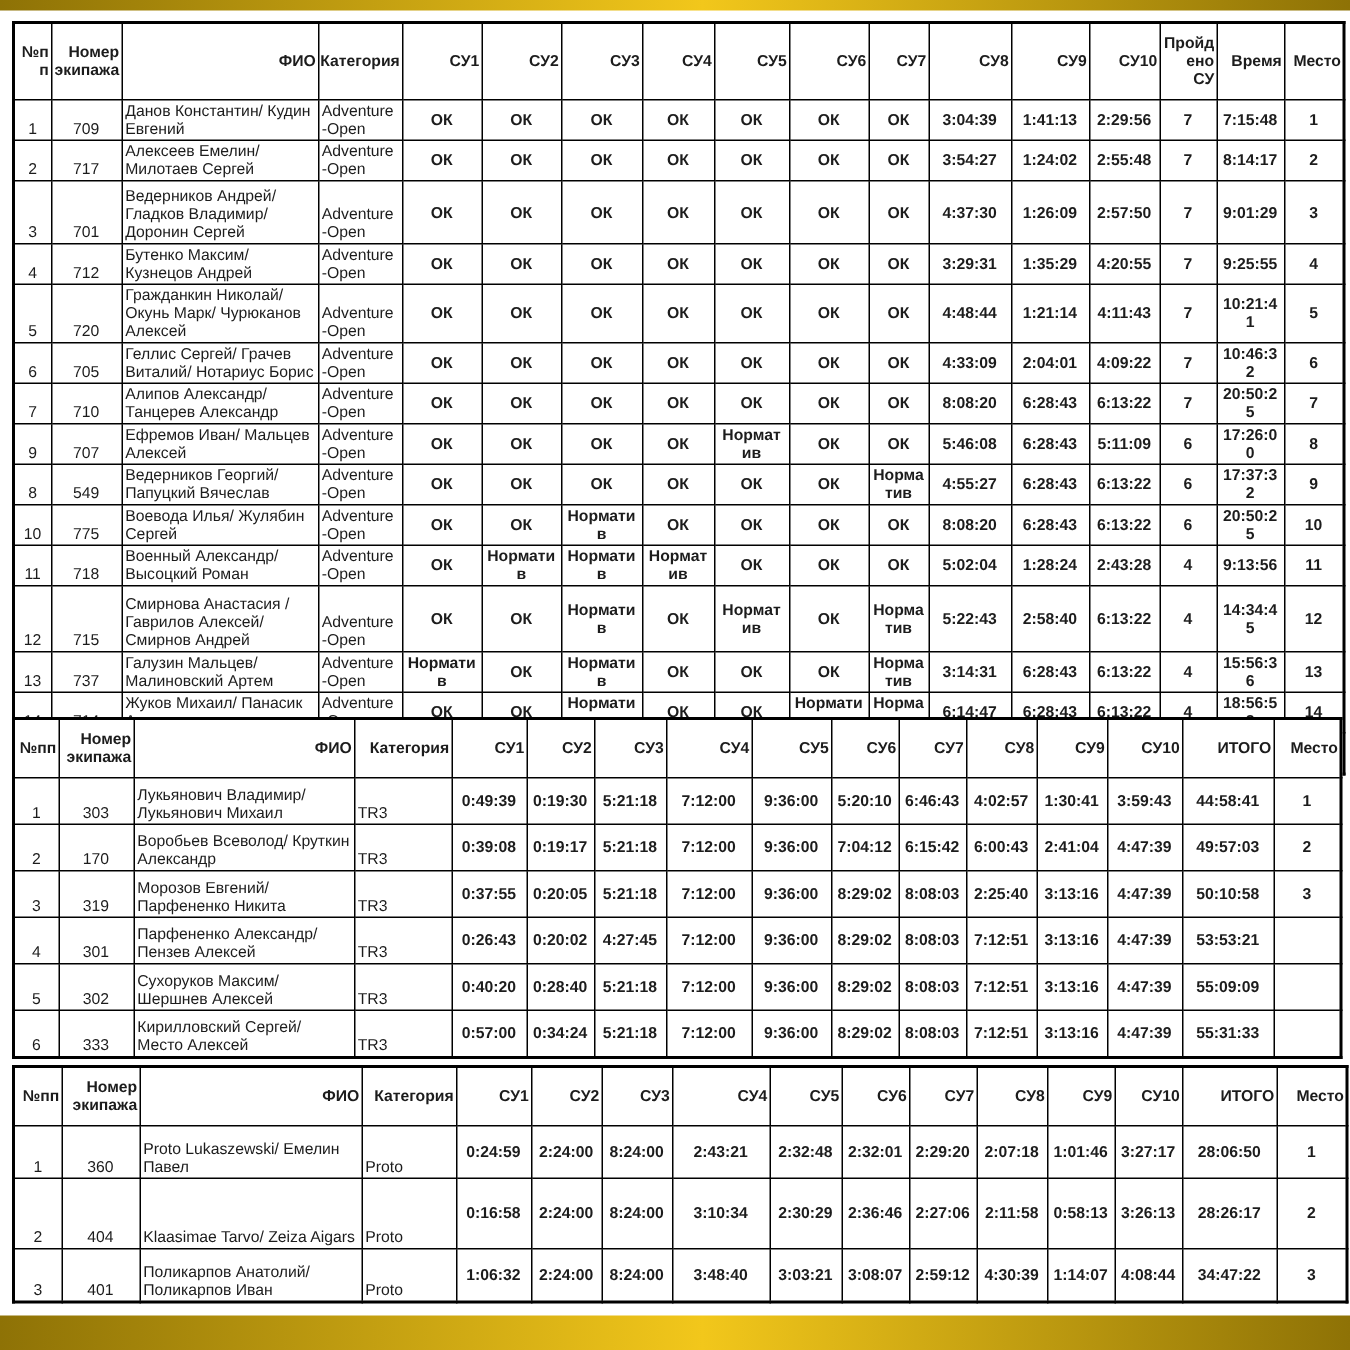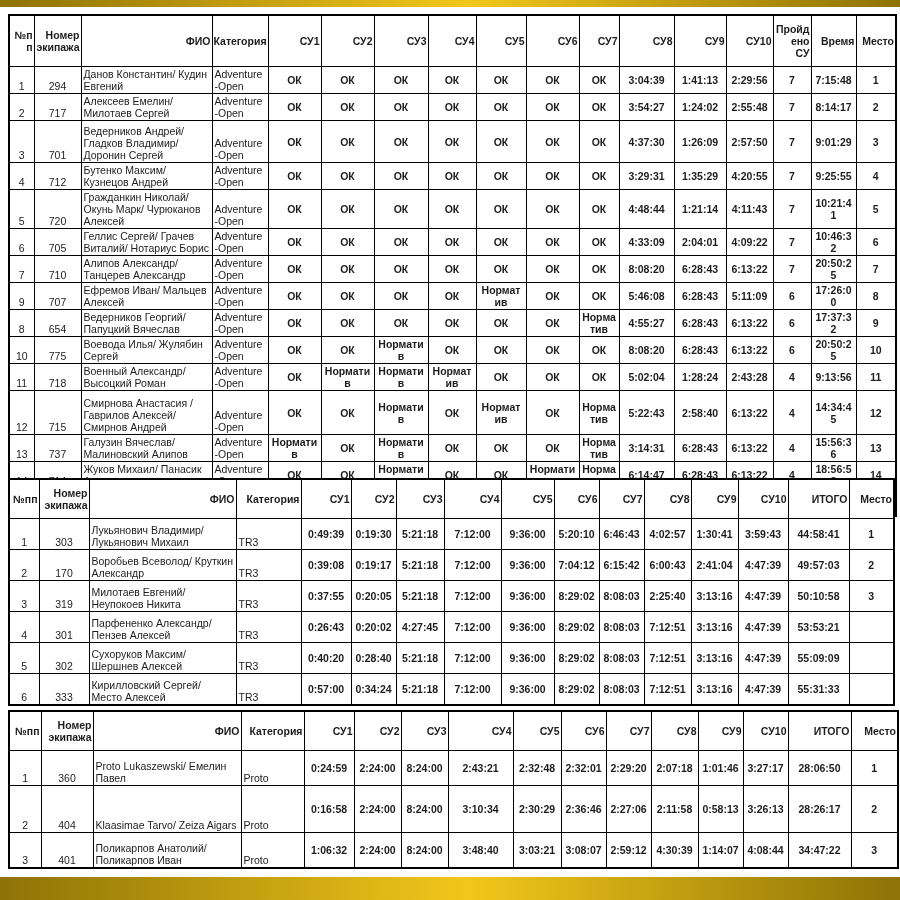--- a/index.html
+++ b/index.html
@@ -92,21 +92,21 @@
         <th>СУ9</th>
         <th>СУ10</th>
         <th>Пройдено СУ</th>
         <th>Время</th>
         <th>Место</th>
       </tr>
     </thead>
     <tbody>
       <tr>
         <td>1</td>
-        <td>294</td>
+        <td>709</td>
         <td class="left">Данов Константин/ Кудин Евгений</td>
         <td class="left">Adventure-Open</td>
         <td class="bold">ОК</td>
         <td class="bold">ОК</td>
         <td class="bold">ОК</td>
         <td class="bold">ОК</td>
         <td class="bold">ОК</td>
         <td class="bold">ОК</td>
         <td class="bold">ОК</td>
         <td class="bold">3:04:39</td>
@@ -244,21 +244,21 @@
         <td class="bold">ОК</td>
         <td class="bold">5:46:08</td>
         <td class="bold">6:28:43</td>
         <td class="bold">5:11:09</td>
         <td class="bold">6</td>
         <td class="bold">17:26:00</td>
         <td class="bold">8</td>
       </tr>
       <tr>
         <td>8</td>
-        <td>654</td>
+        <td>549</td>
         <td class="left">Ведерников Георгий/ Папуцкий Вячеслав</td>
         <td class="left">Adventure-Open</td>
         <td class="bold">ОК</td>
         <td class="bold">ОК</td>
         <td class="bold">ОК</td>
         <td class="bold">ОК</td>
         <td class="bold">ОК</td>
         <td class="bold">ОК</td>
         <td class="bold">Норматив</td>
         <td class="bold">4:55:27</td>
@@ -321,21 +321,21 @@
         <td class="bold">5:22:43</td>
         <td class="bold">2:58:40</td>
         <td class="bold">6:13:22</td>
         <td class="bold">4</td>
         <td class="bold">14:34:45</td>
         <td class="bold">12</td>
       </tr>
       <tr>
         <td>13</td>
         <td>737</td>
-        <td class="left">Галузин Вячеслав/ Малиновский Алипов</td>
+        <td class="left">Галузин Мальцев/ Малиновский Артем</td>
         <td class="left">Adventure-Open</td>
         <td class="bold">Норматив</td>
         <td class="bold">ОК</td>
         <td class="bold">Норматив</td>
         <td class="bold">ОК</td>
         <td class="bold">ОК</td>
         <td class="bold">ОК</td>
         <td class="bold">Норматив</td>
         <td class="bold">3:14:31</td>
         <td class="bold">6:28:43</td>
@@ -457,21 +457,21 @@
         <td class="bold">6:15:42</td>
         <td class="bold">6:00:43</td>
         <td class="bold">2:41:04</td>
         <td class="bold">4:47:39</td>
         <td class="bold">49:57:03</td>
         <td class="bold">2</td>
       </tr>
       <tr>
         <td>3</td>
         <td>319</td>
-        <td class="left">Милотаев Евгений/ Неупокоев Никита</td>
+        <td class="left">Морозов Евгений/ Парфененко Никита</td>
         <td class="left">TR3</td>
         <td class="bold">0:37:55</td>
         <td class="bold">0:20:05</td>
         <td class="bold">5:21:18</td>
         <td class="bold">7:12:00</td>
         <td class="bold">9:36:00</td>
         <td class="bold">8:29:02</td>
         <td class="bold">8:08:03</td>
         <td class="bold">2:25:40</td>
         <td class="bold">3:13:16</td>

